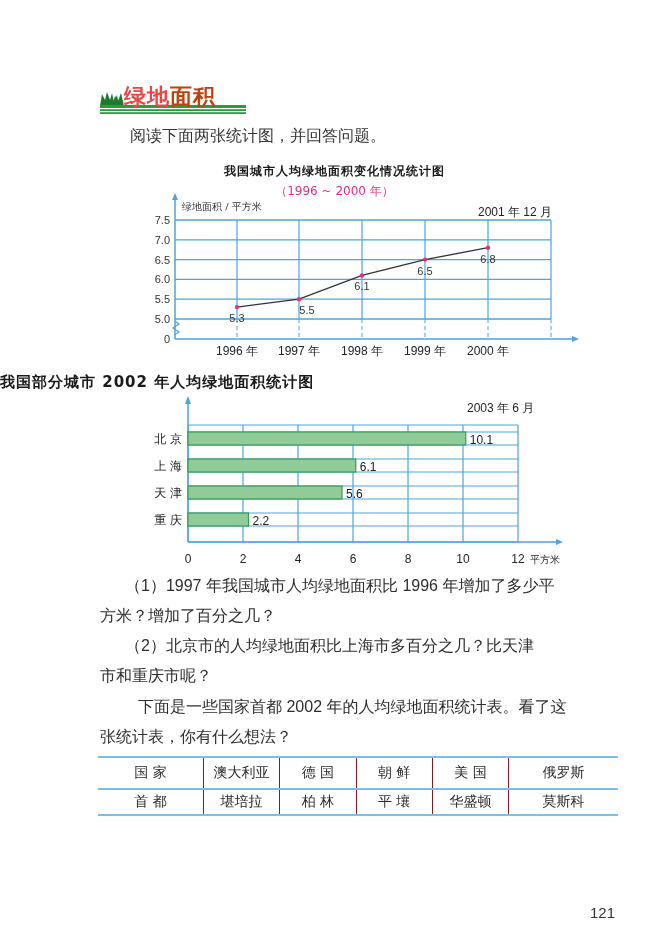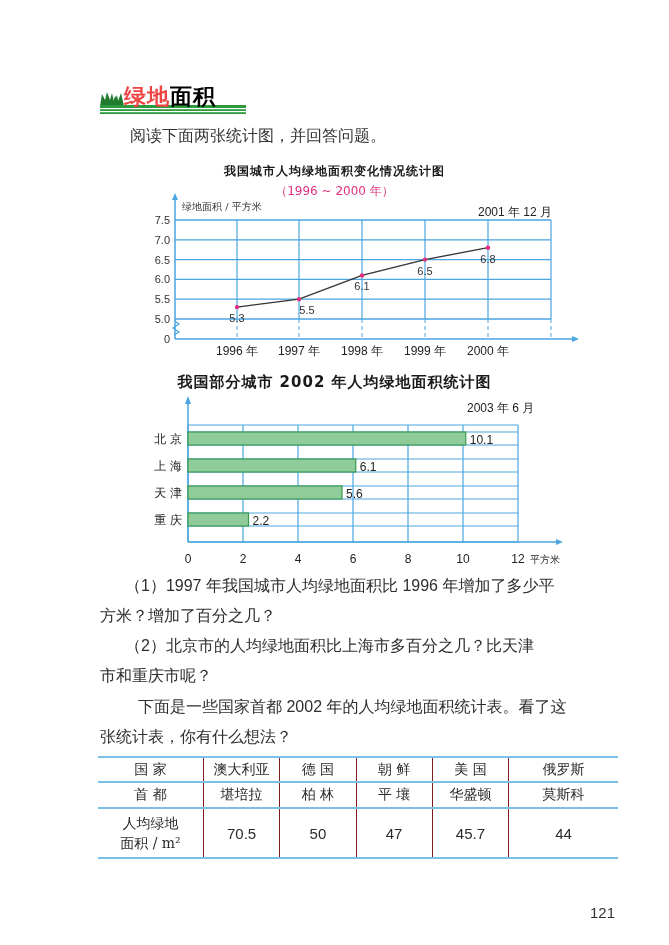--- a/index.html
+++ b/index.html
@@ -2,32 +2,32 @@
 <html><head>
 <meta charset="utf-8">
 <style>
   html, body { margin: 0; padding: 0; background: #ffffff; }
   body { width: 669px; height: 945px; position: relative; overflow: hidden;
          font-family: "DejaVu Sans", sans-serif; color: #2a2a2a; }
   .abs { position: absolute; }
   .banner { left: 98px; top: 80px; width: 150px; height: 38px; }
   .banner-text { left: 124px; top: 82px; font-size: 22px; font-weight: bold; letter-spacing: 1px; white-space: nowrap; }
   .banner-text .blue { color: #ef4444; }
-  .banner-text .dark { color: #000000; }
+  .banner-text .dark { color: #c2410c; }
   .intro { left: 130px; top: 126px; font-size: 16px; color: #333; font-family: "DejaVu Serif", serif; }
   .title1 { left: 0; width: 669px; top: 163px; text-align: center; font-size: 12px; font-weight: bold; color: #1a1a1a; letter-spacing: 1px; }
   .sub1 { left: 0; width: 669px; top: 183px; text-align: center; font-size: 12px; color: #e0307f; }
-  .title2 { left: 0; width: 669px; top: 373px; text-align: center; font-size: 15px; font-weight: bold; color: #1a1a1a; letter-spacing: 1px; }
+  .title2 { left: 0; width: 669px; top: 373px; text-align: left; font-size: 15px; font-weight: bold; color: #1a1a1a; letter-spacing: 1px; }
   svg text { font-family: "Liberation Sans", sans-serif; }
   .para { left: 100px; font-size: 16px; color: #2e2e2e; line-height: 30px; width: 520px; font-family: Liberation Sans, sans-serif; }
   table.data { position: absolute; left: 98px; top: 756px; width: 520px; border-collapse: collapse; font-family: "DejaVu Serif", serif; }
   table.data td { border-left: 1px solid #7f1d1d; text-align: center; font-size: 14px; color: #2a2a2a; padding: 0; }
   table.data td:first-child { border-left: none; }
   table.data tr { border-bottom: 2px solid #7cc0ea; }
-  table.data tr.r1 { border-top: 2px solid #7cc0ea; height: 25px; }
+  table.data tr.r1 { border-top: 2px solid #7cc0ea; height: 32px; }
   table.data tr.r2 { height: 26px; }
   table.data tr.r3 { height: 50px; }
   table.data td.num { font-family: "Liberation Sans", sans-serif; font-size: 15px; }
   .pagenum { left: 590px; top: 904px; font-size: 15px; color: #333; font-family: "Liberation Sans", sans-serif; }
 </style>
 </head>
 <body>
 
 <svg class="abs banner" viewBox="0 0 150 38" width="150" height="38">
   <g fill="#1f7a2e">
@@ -172,27 +172,16 @@
     <td style="width:110px">俄罗斯</td>
   </tr>
   <tr class="r2">
     <td>首 都</td>
     <td>堪培拉</td>
     <td>柏 林</td>
     <td>平 壤</td>
     <td>华盛顿</td>
     <td>莫斯科</td>
   </tr>
-  <tr class="r3">
-    <td style="line-height:20px">
-      <div>人均绿地</div>
-      <div>面积 / m²</div>
-    </td>
-    <td class="num">70.5</td>
-    <td class="num">50</td>
-    <td class="num">47</td>
-    <td class="num">45.7</td>
-    <td class="num">44</td>
-  </tr>
 </tbody>
   </table>
 
 <div class="abs pagenum">121</div>
 
 </body></html>

